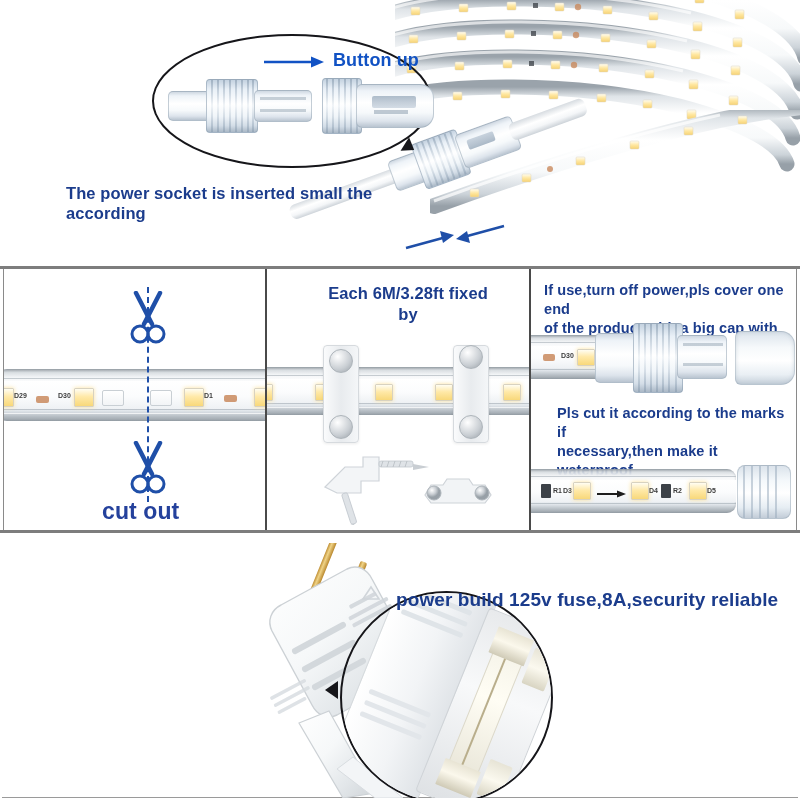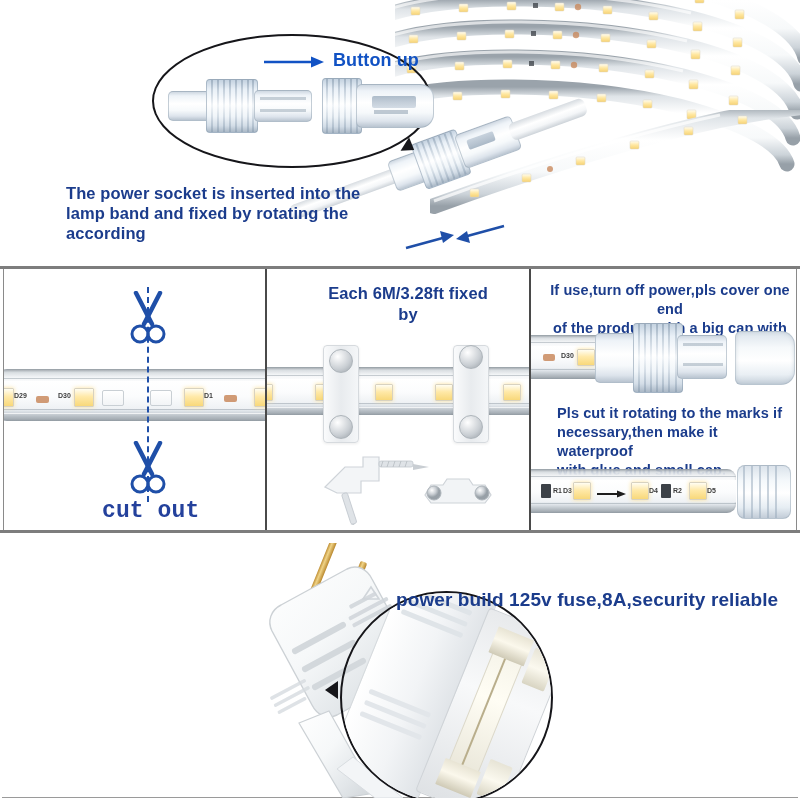--- a/index.html
+++ b/index.html
@@ -22,21 +22,21 @@
   
   .cap{
     position:absolute;
     color:#1c3f94;
     font-weight:bold;
     letter-spacing:.1px;
     line-height:1.22;
   }
   .cap-dark{color:#1b3c8c;}
   .cap-bright{color:#1152c4;}
-  .cap-navy{color:#24419c;font-family:Liberation Mono, monospace;}
+  .cap-navy{color:#24419c;}
 
   
   .ellipse{
     position:absolute;
     border:2px solid #16161a;
     border-radius:50%;
     box-sizing:border-box;
     background:transparent;
   }
   .circle{
@@ -298,22 +298,21 @@
 
     <div style="position:absolute;left:264px;top:55px;width:62px;height:14px;">
       <svg width="62" height="14" viewBox="0 0 62 14">
           <path d="M0,7 L50,7" stroke="#1152c4" stroke-width="2.6"></path>
           <path d="M47,1.5 L60,7 L47,12.5 Z" fill="#1152c4"></path>
         </svg>
     </div>
     <div class="cap cap-bright" style="left:333px;top:50px;font-size:18px;">Button up</div>
 
     <div class="cap cap-dark" style="left:66px;top:183px;font-size:16.5px;width:330px;">
-      <div>The power socket is inserted into the</div>
-      <div>lamp band and fixed by rotating the</div>
+      <div>The power socket is inserted small the</div>
       <div>according</div>
     </div>
 
     <div style="position:absolute;left:404px;top:222px;width:105px;height:30px;">
       <svg width="105" height="30" viewBox="0 0 105 30">
         <path d="M2,26 L46,14" stroke="#1f4fa8" stroke-width="2.6"></path>
         <path d="M36,9 L50,13 L39,21 Z" fill="#1f4fa8"></path>
         <path d="M100,4 L56,16" stroke="#1f4fa8" stroke-width="2.6"></path>
         <path d="M66,21 L52,17 L63,9 Z" fill="#1f4fa8"></path>
       </svg>
@@ -449,21 +448,21 @@
               <stop offset="60%" stop-color="#c9ced3"></stop>
               <stop offset="100%" stop-color="#98a0a7"></stop>
           </radialGradient>
         </defs>
       </svg>
     </div>
   </div>
 
   <div class="panel" style="left:531px;top:269px;width:265px;height:261px;">
 
-    <div class="cap cap-dark" style="left:13px;top:12px;font-size:14.5px;width:252px;line-height:1.3;text-align:center;">
+    <div class="cap cap-dark" style="left:13px;top:12px;font-size:14.5px;width:252px;line-height:1.3;">
       <div>If use,turn off power,pls cover one end</div>
       <div>of the product with a big cap with glue</div>
     </div>
 
     <div class="strip" style="left:-10px;top:66px;width:105px;height:44px;">
       <div class="strip-ridge" style="top:7px;"></div>
       <div class="strip-core"></div>
       <div class="strip-ridge" style="top:34px;"></div>
       <div class="res" style="left:22px;top:19px;width:12px;height:7px;"></div>
       <div class="marklbl" style="left:40px;top:17px;">D30</div>
@@ -482,21 +481,21 @@
     </div>
     <div class="conn-body" style="left:146px;top:66px;width:48px;height:42px;"></div>
     <div style="position:absolute;left:152px;top:74px;width:40px;height:3px;background:rgba(150,165,180,.5);"></div>
     <div style="position:absolute;left:152px;top:94px;width:40px;height:3px;background:rgba(150,165,180,.5);"></div>
 
     <div style="position:absolute;left:204px;top:62px;width:58px;height:52px;border-radius:6px 14px 14px 6px;
                 background:linear-gradient(to bottom,#dce4ec,#f6f9fb 30%,#ffffff 55%,#e9eff4 82%,#c6d0da);
                 border:1px solid rgba(150,165,180,.5);box-shadow:inset 0 0 4px rgba(160,175,190,.4);"></div>
 
     <div class="cap cap-dark" style="left:26px;top:135px;font-size:14.5px;width:240px;line-height:1.3;">
-      <div>Pls cut it rotating to the marks if</div>
+      <div>Pls cut it according to the marks if</div>
       <div>necessary,then make it waterproof</div>
       <div>with glue and small cap.</div>
     </div>
 
     <div class="strip" style="left:-10px;top:200px;width:215px;height:44px;">
       <div class="strip-ridge" style="top:7px;"></div>
       <div class="strip-core"></div>
       <div class="strip-ridge" style="top:34px;"></div>
       <div style="position:absolute;left:20px;top:15px;width:10px;height:14px;background:#3c4147;border-radius:1px;"></div>
       <div class="marklbl" style="left:32px;top:18px;">R1</div>

